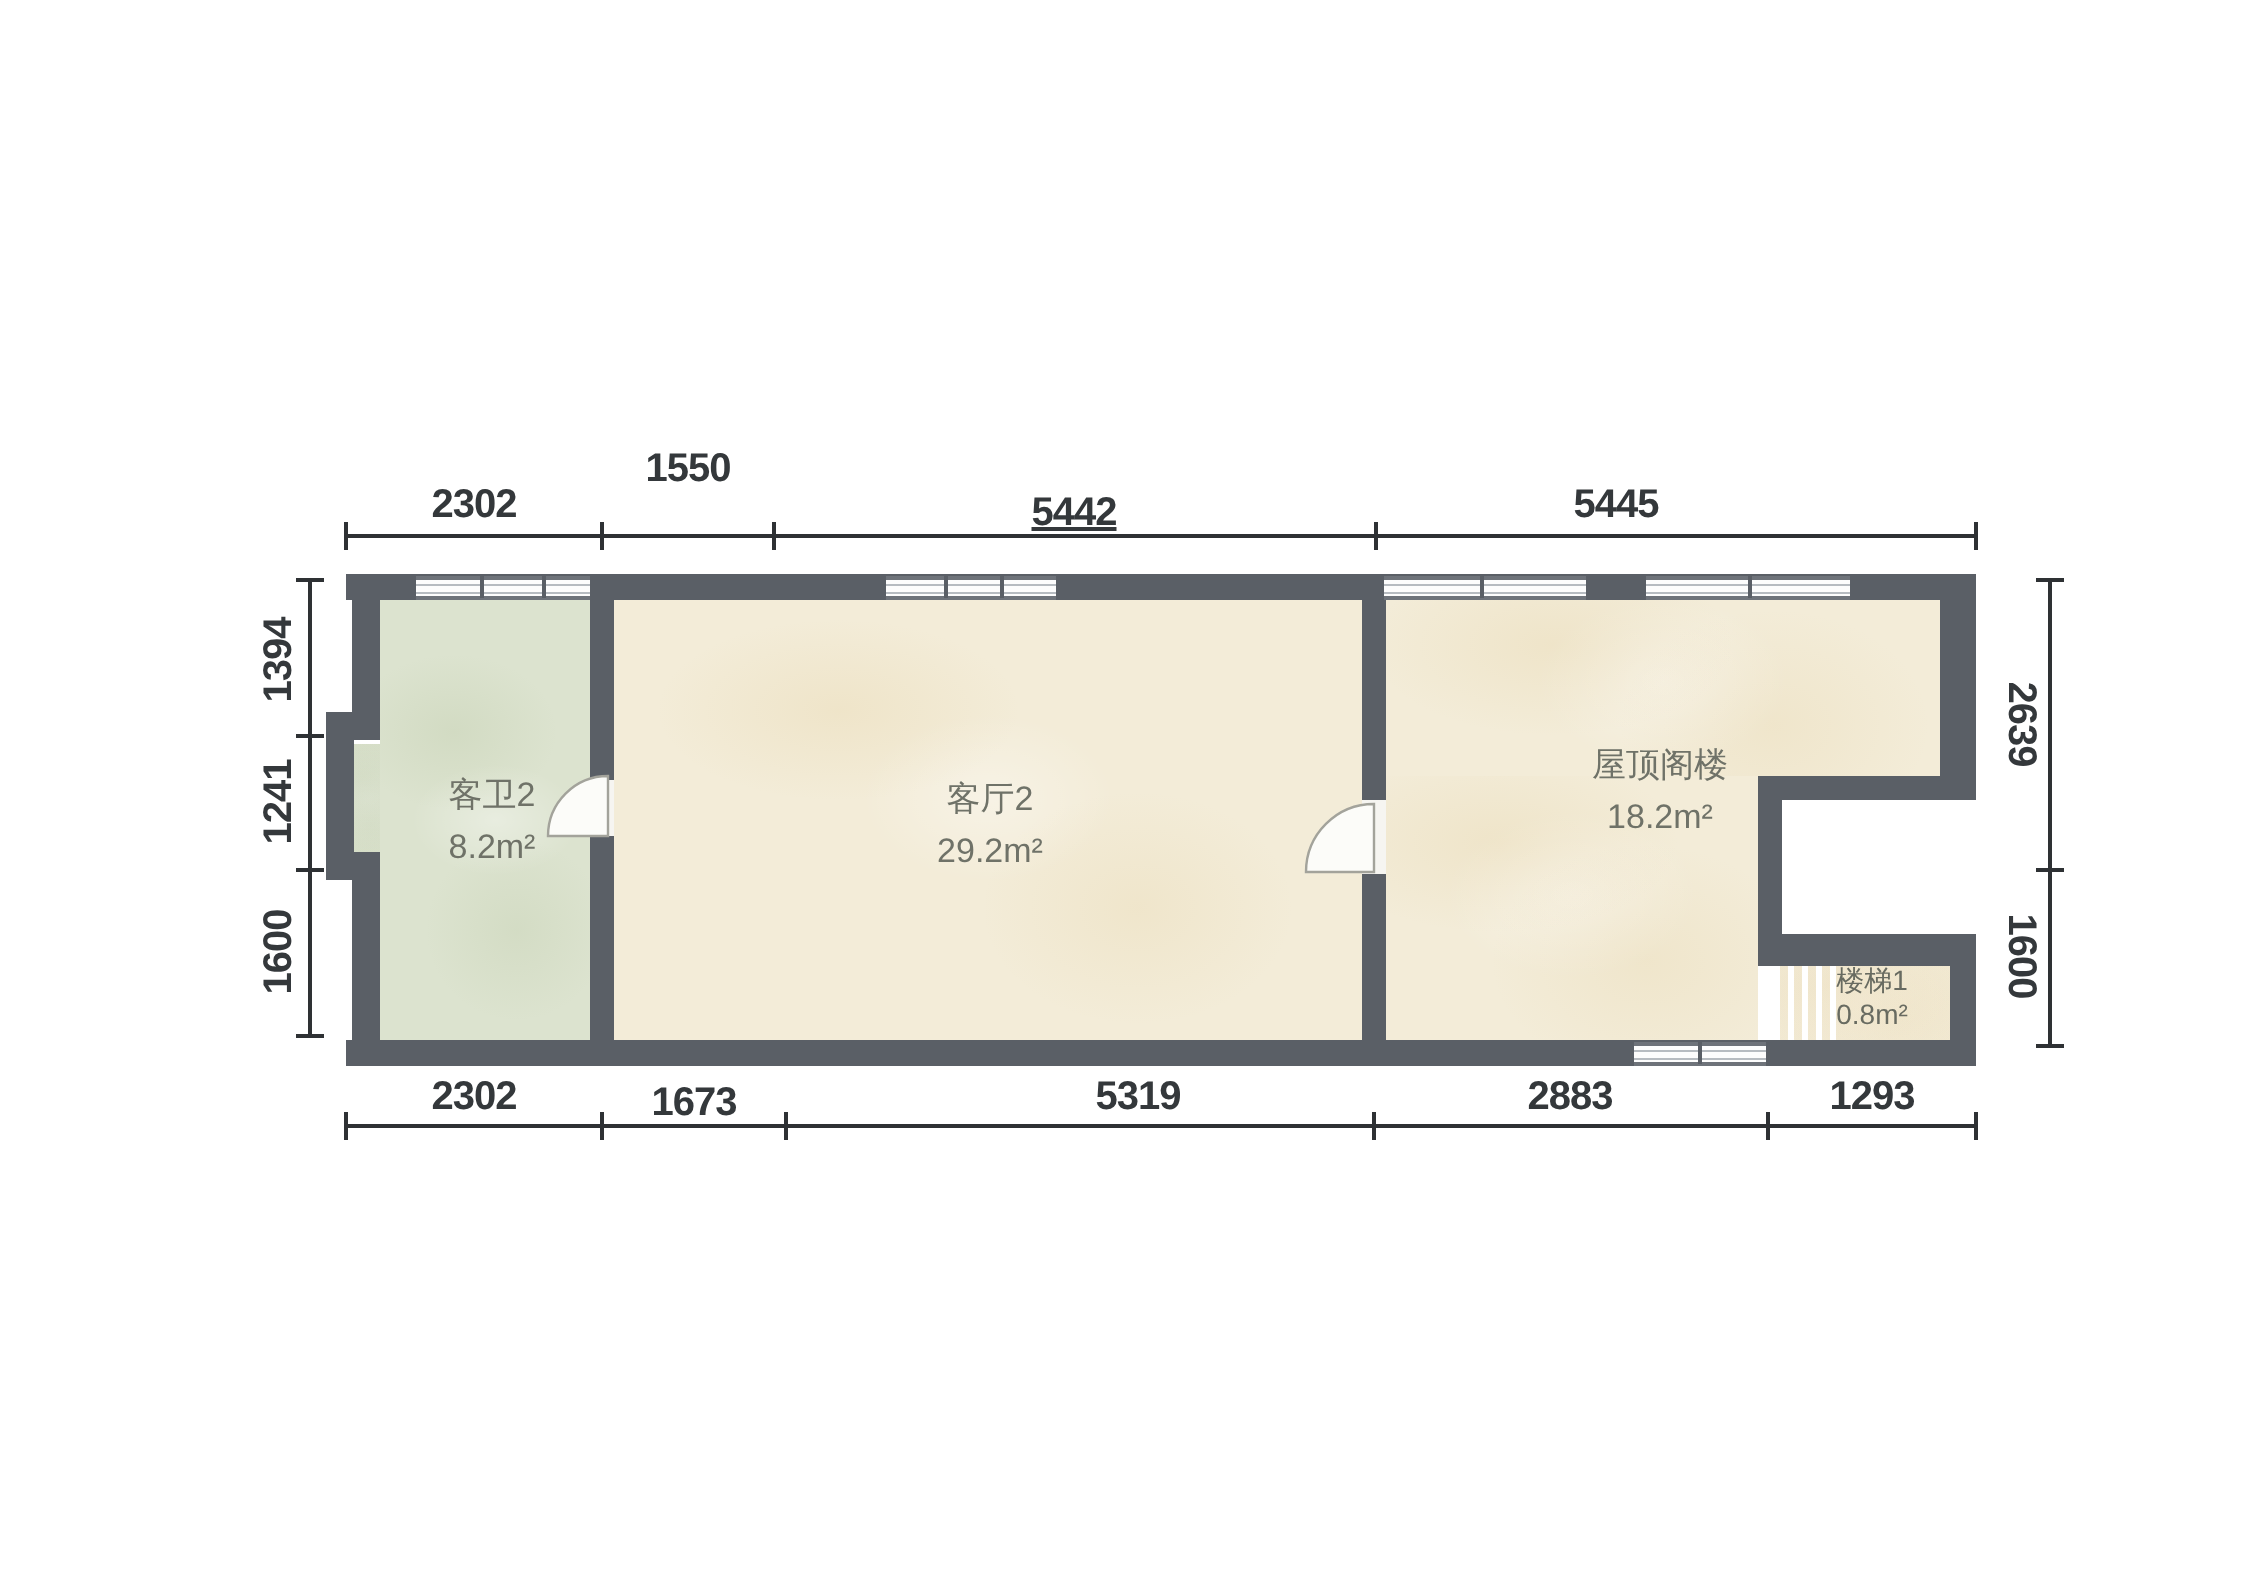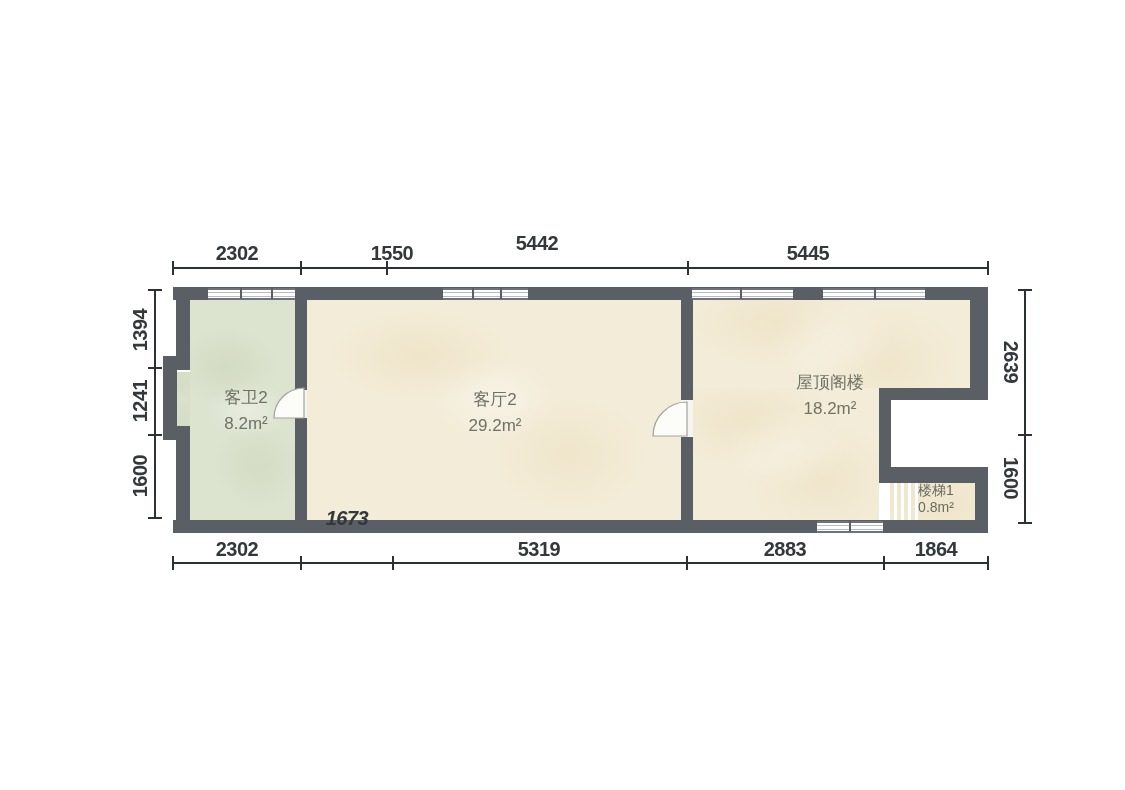--- a/index.html
+++ b/index.html
@@ -128,36 +128,36 @@
     <span>0.8m²</span>
   </div>
 
   <div class="dim-line-h" style="left:173px;top:267px;width:815px;"></div>
   <div class="tick-v" style="left:172px;top:261px;"></div>
   <div class="tick-v" style="left:300px;top:261px;"></div>
   <div class="tick-v" style="left:386px;top:261px;"></div>
   <div class="tick-v" style="left:687px;top:261px;"></div>
   <div class="tick-v" style="left:987px;top:261px;"></div>
   <div class="dim-label" style="left:237px;top:253px;">2302</div>
-  <div class="dim-label" style="left:344px;top:253px;margin-left:48px;">1550</div>
-  <div class="dim-label" style="left:537px;top:243px;">5442</div>
+  <div class="dim-label" style="left:344px;top:235px;">1550</div>
+  <div class="dim-label" style="left:537px;top:257px;text-decoration:underline;">5442</div>
   <div class="dim-label" style="left:808px;top:253px;">5445</div>
 
   <div class="dim-line-h" style="left:173px;top:562px;width:815px;"></div>
   <div class="tick-v" style="left:172px;top:556px;"></div>
   <div class="tick-v" style="left:300px;top:556px;"></div>
   <div class="tick-v" style="left:392px;top:556px;"></div>
   <div class="tick-v" style="left:686px;top:556px;"></div>
   <div class="tick-v" style="left:883px;top:556px;"></div>
   <div class="tick-v" style="left:987px;top:556px;"></div>
   <div class="dim-label" style="left:237px;top:549px;">2302</div>
-  <div class="dim-label" style="left:347px;top:518px;font-style:italic;">1673</div>
-  <div class="dim-label" style="left:539px;top:549px;">5319</div>
+  <div class="dim-label" style="left:347px;top:552px;">1673</div>
+  <div class="dim-label" style="left:569px;top:549px;">5319</div>
   <div class="dim-label" style="left:785px;top:549px;">2883</div>
-  <div class="dim-label" style="left:936px;top:549px;">1864</div>
+  <div class="dim-label" style="left:936px;top:549px;">1293</div>
 
   <div class="dim-line-v" style="left:154px;top:290px;height:229px;"></div>
   <div class="tick-h" style="left:148px;top:289px;"></div>
   <div class="tick-h" style="left:148px;top:367px;"></div>
   <div class="tick-h" style="left:148px;top:434px;"></div>
   <div class="tick-h" style="left:148px;top:517px;"></div>
   <div class="dim-label rot-l" style="left:140px;top:330px;">1394</div>
   <div class="dim-label rot-l" style="left:140px;top:401px;">1241</div>
   <div class="dim-label rot-l" style="left:140px;top:476px;">1600</div>
 

